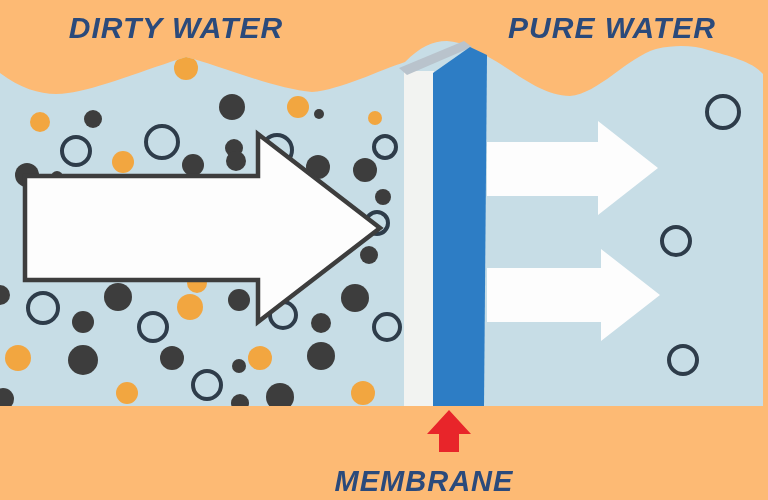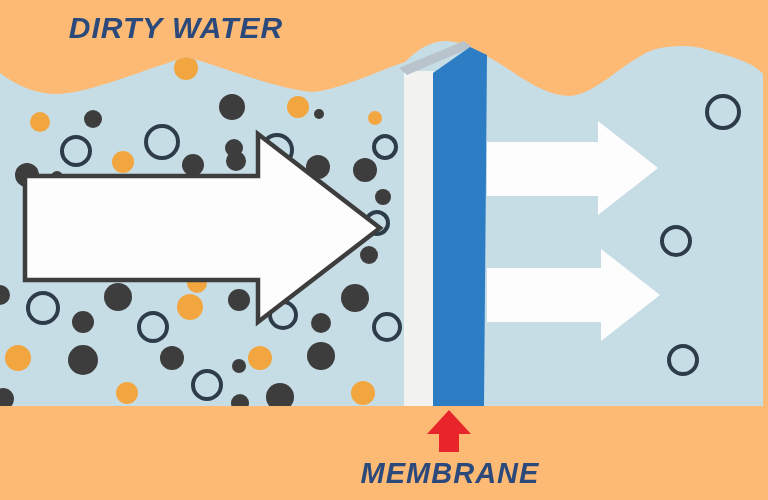--- a/index.html
+++ b/index.html
@@ -95,16 +95,17 @@
       </g>
 
     <polygon points="487,142 598,142 598,121 658,168 598,215 598,196 487,196" fill="#fdfdfd"></polygon>
     <polygon points="487,268 601,268 601,249 660,295 601,341 601,322 487,322" fill="#fdfdfd"></polygon>
 
     <polygon points="449,410 471,434 459,434 459,452 439,452 439,434 427,434" fill="#e8252a"></polygon>
   </svg>
 
   <div class="diagram-label title" style="left: 176px; color: rgb(43, 74, 123);">DIRTY WATER</div>
 
+  <div class="diagram-label title" style="left: 612px; color: rgb(43, 74, 123);">PURE WATER</div>
 
 
-  <div class="diagram-label membrane" style="left: 450px; color: rgb(43, 74, 123);">MEMBRANE</div>
+  <div class="diagram-label membrane" style="left: 424px; color: rgb(43, 74, 123); margin-top: 8px;">MEMBRANE</div>
 </div>
 
 </body></html>

